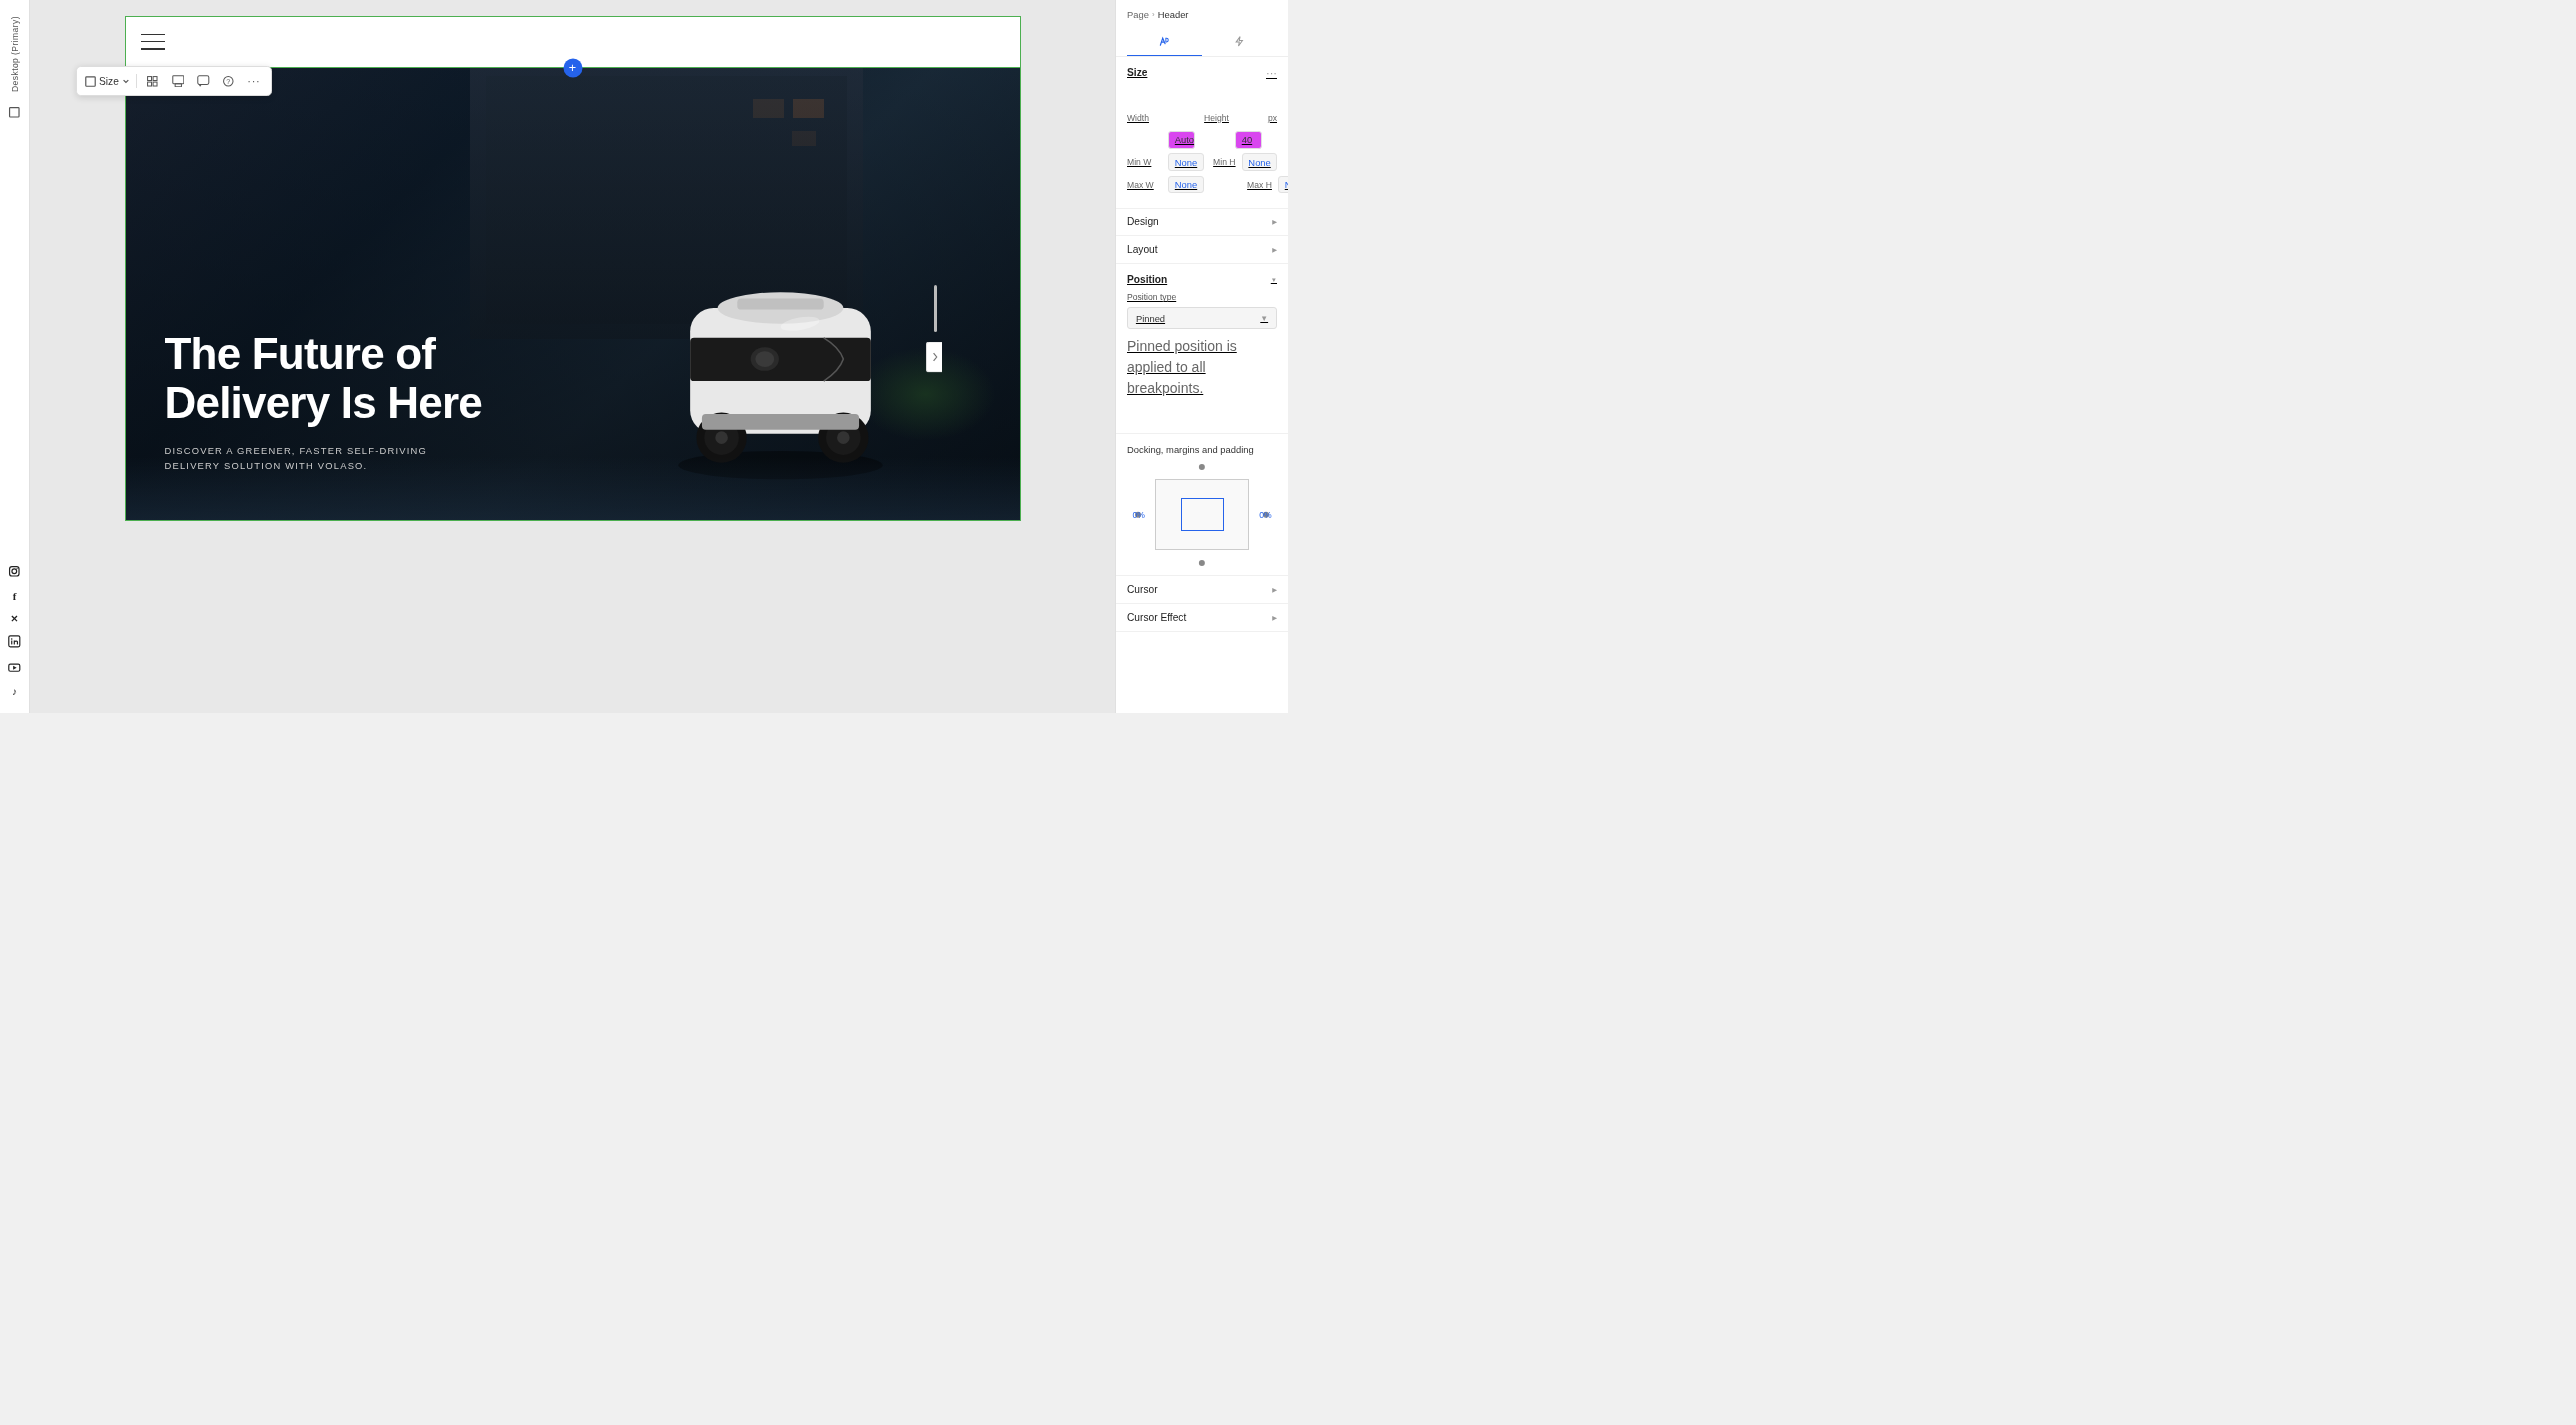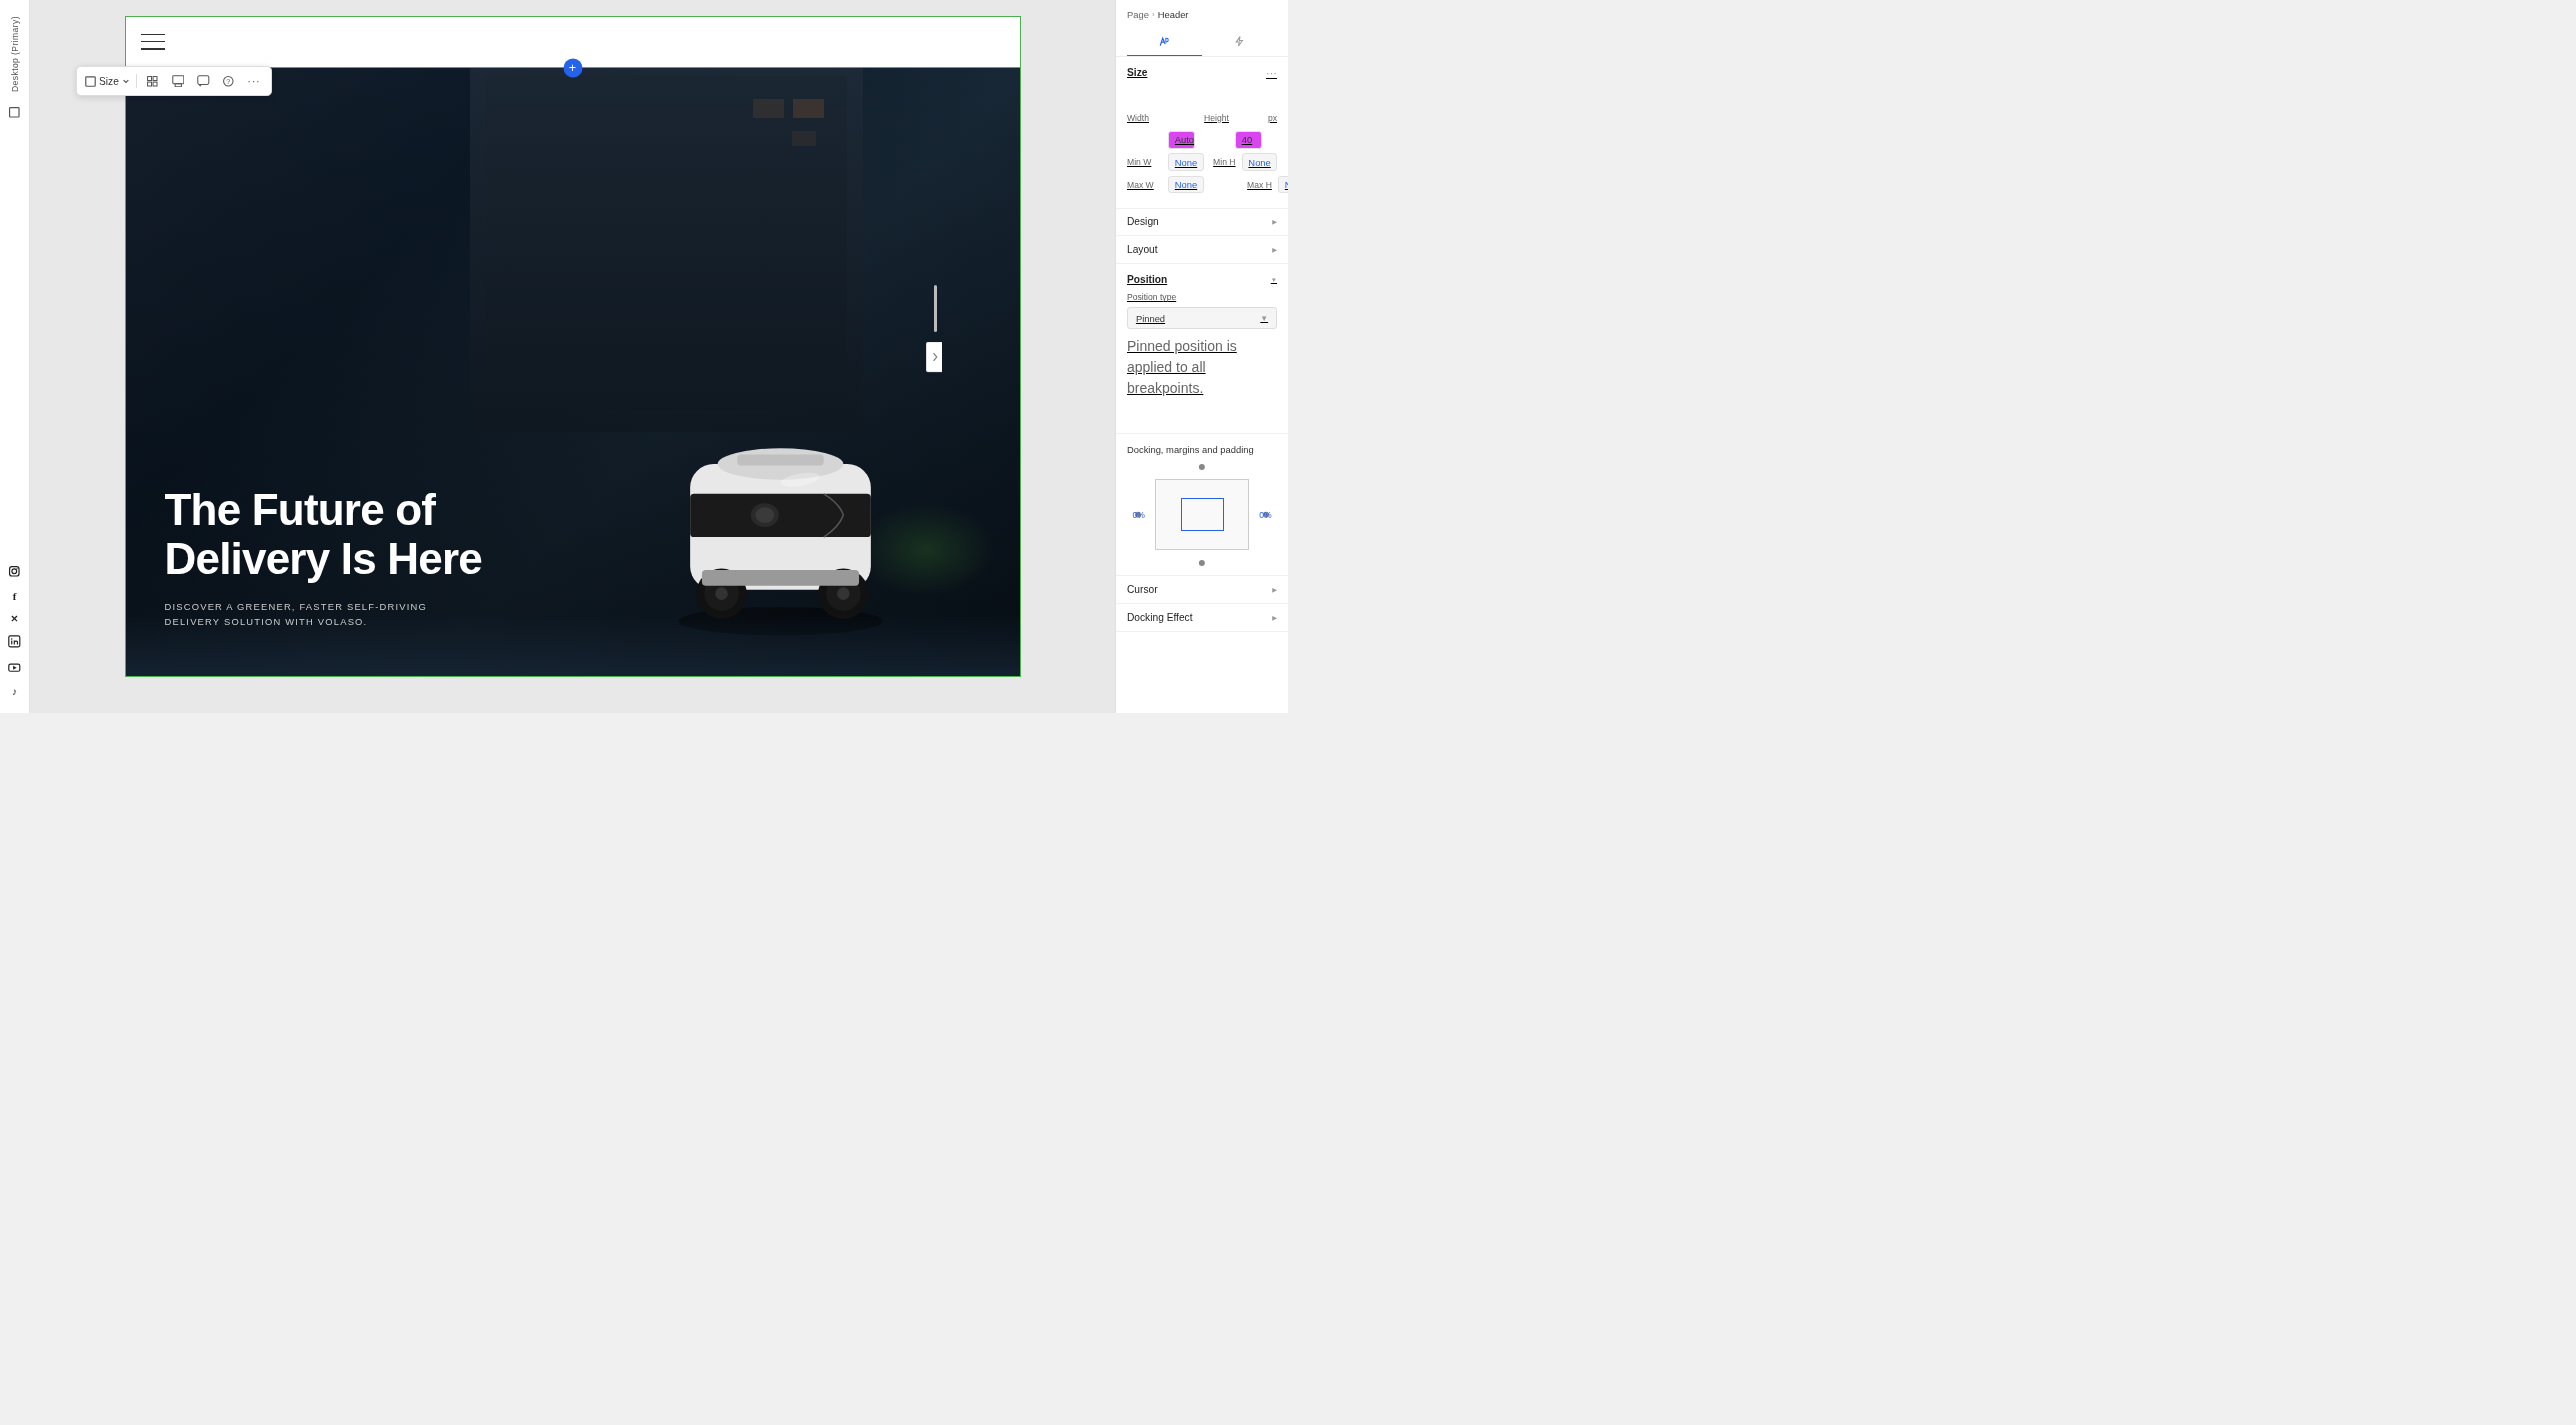--- a/index.html
+++ b/index.html
@@ -176,21 +176,21 @@
       font-size: 8.6px;
       padding: 1.6px 6.3px;
       border-radius: 2.4px;
       cursor: pointer;
       z-index: 25;
     }
 
     
     .hero-section {
       width: 100%;
-      height: 608px;
+      height: 452px;
       background: linear-gradient(135deg, #1a2332 0%, #0d1b2a 30%, #1e3040 60%, #0a1520 100%);
       position: relative;
       overflow: hidden;
       display: flex;
       align-items: flex-end;
     }
 
     
     .hero-content {
       position: absolute;
@@ -688,17 +688,17 @@
       </div>
     </div>
   </div>
 
   <div class="collapsible-row">
     <span class="collapsible-label">Cursor</span>
     <span class="collapsible-arrow chevron-right"></span>
   </div>
 
   <div class="collapsible-row">
-    <span class="collapsible-label">Docking Effect</span>
+    <span class="collapsible-label">Cursor Effect</span>
     <span class="collapsible-arrow chevron-right"></span>
   </div>
 </div>
 
 
 </body></html>

